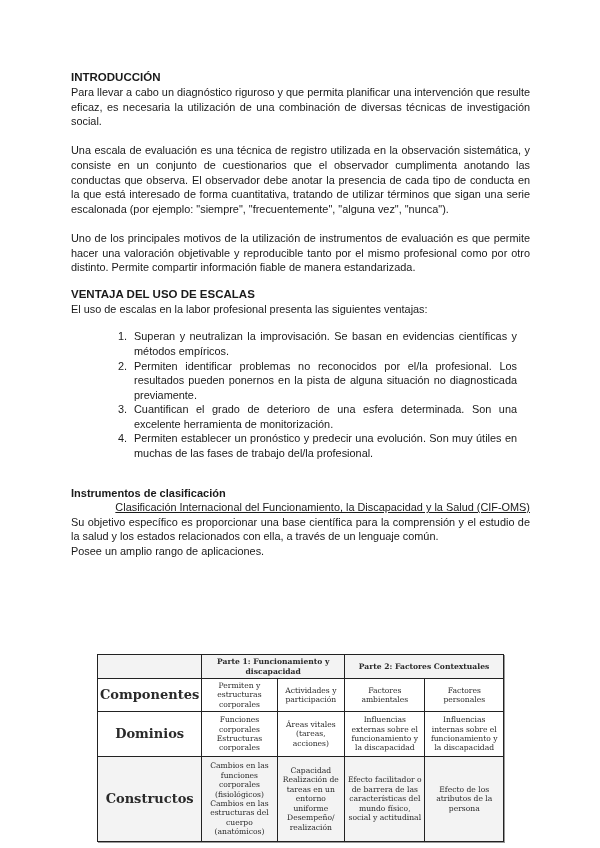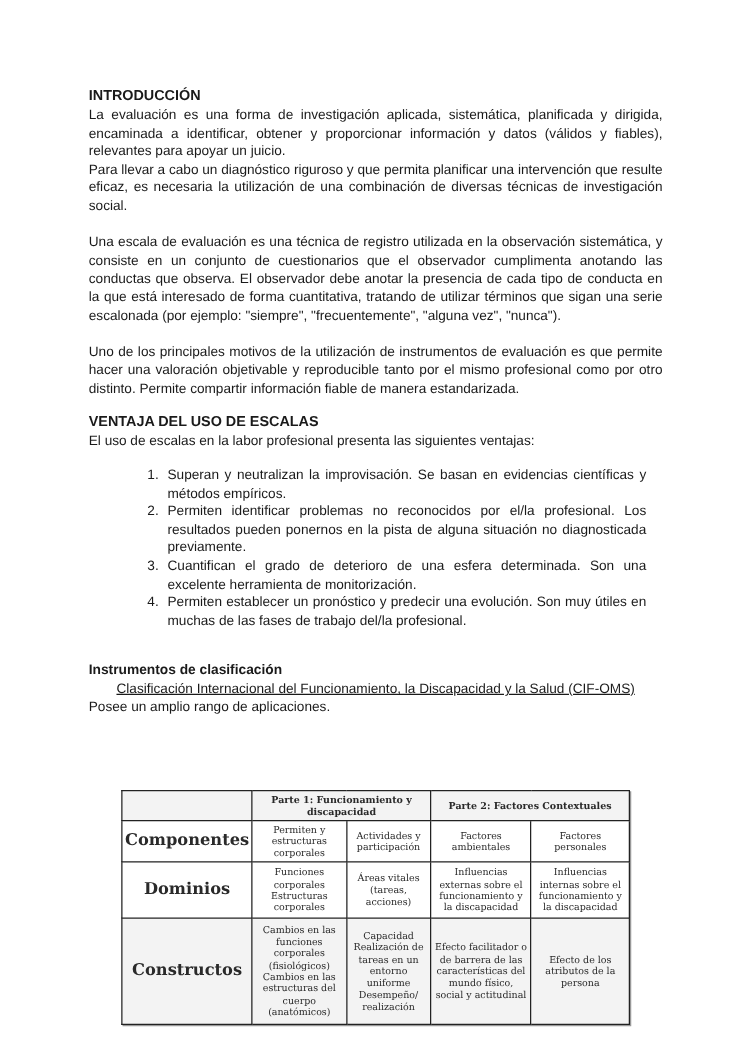--- a/index.html
+++ b/index.html
@@ -4,63 +4,63 @@
 <style>
   html, body { margin: 0; padding: 0; background: #ffffff; }
   body { width: 600px; height: 848px; position: relative; overflow: hidden;
          font-family: "Liberation Sans", sans-serif; color: #1a1a1a; }
   .page { position: absolute; left: 71px; top: 70px; width: 459px; }
   .title { text-align: center; font-weight: bold; font-size: 11.2px; text-decoration: underline;
            letter-spacing: 0.1px; margin: 0 0 18px 0; white-space: nowrap; }
   .h { font-weight: bold; font-size: 11.5px; margin: 0; line-height: 15px; }
   .h2 { font-weight: bold; font-size: 11px; margin: 0; line-height: 14.5px; }
   p { margin: 0; font-size: 10.9px; line-height: 14.6px; text-align: justify; }
-  .u { text-decoration: underline; text-align: center; }
+  .u { text-decoration: underline; text-align: right; }
   .gap { height: 14.6px; }
   .gap-s { height: 12px; }
   ol { margin: 13px; padding: 0 0 0 46px; font-size: 10.9px; line-height: 14.6px; }
   ol li { text-align: justify; padding-left: 4px; }
-  .tbl-wrap { position: absolute; left: 97px; top: 632px; width: 452px; height: 181px; }
+  .tbl-wrap { position: absolute; left: 97px; top: 654px; width: 452px; height: 181px; }
   table.cif { border-collapse: collapse; width: 407px; height: 181px;
               font-family: "DejaVu Serif", "Liberation Serif", serif; font-size: 7.6px;
               color: #2a2a2a; line-height: 9.4px; }
   table.cif td { border: 1px solid #222; text-align: center; vertical-align: middle; padding: 1px 2px; }
   table.cif tr.hdr td { background: #f3f3f3; font-weight: bold; height: 21px; }
   table.cif tr.r1 td { height: 30px; }
   table.cif tr.r2 td { height: 42px; }
   table.cif tr.r3 td { height: 82px; background: #f3f3f3; }
   table.cif td.rowlabel { font-weight: bold; font-size: 13px; }
   table.cif { box-shadow: 1px 1px 0 #999; }
 </style>
 </head>
 <body>
 
 <div class="page">
 
   <div class="h">INTRODUCCIÓN</div>
-  <p>La evaluación es una forma de investigación aplicada, sistemática, planificada y dirigida, encaminada a identificar, obtener y proporcionar información y datos (válidos y fiables), relevantes para apoyar un juicio.</p>
   <p>Para llevar a cabo un diagnóstico riguroso y que permita planificar una intervención que resulte eficaz, es necesaria la utilización de una combinación de diversas técnicas de investigación social.</p>
   <div class="gap"></div>
   <p>Una escala de evaluación es una técnica de registro utilizada en la observación sistemática, y consiste en un conjunto de cuestionarios que el observador cumplimenta anotando las conductas que observa. El observador debe anotar la presencia de cada tipo de conducta en la que está interesado de forma cuantitativa, tratando de utilizar términos que sigan una serie escalonada (por ejemplo: "siempre", "frecuentemente", "alguna vez", "nunca").</p>
   <div class="gap"></div>
   <p>Uno de los principales motivos de la utilización de instrumentos de evaluación es que permite hacer una valoración objetivable y reproducible tanto por el mismo profesional como por otro distinto. Permite compartir información fiable de manera estandarizada.</p>
   <div class="gap-s"></div>
 
   <div class="h">VENTAJA DEL USO DE ESCALAS</div>
   <p>El uso de escalas en la labor profesional presenta las siguientes ventajas:</p>
   <ol>
     <li>Superan y neutralizan la improvisación. Se basan en evidencias científicas y métodos empíricos.</li>
     <li>Permiten identificar problemas no reconocidos por el/la profesional. Los resultados pueden ponernos en la pista de alguna situación no diagnosticada previamente.</li>
     <li>Cuantifican el grado de deterioro de una esfera determinada. Son una excelente herramienta de monitorización.</li>
     <li>Permiten establecer un pronóstico y predecir una evolución. Son muy útiles en muchas de las fases de trabajo del/la profesional.</li>
   </ol>
   <div class="gap-s"></div>
 
   <div class="h2">Instrumentos de clasificación</div>
   <p class="u">Clasificación Internacional del Funcionamiento, la Discapacidad y la Salud (CIF-OMS)</p>
+  <p>Su objetivo específico es proporcionar una base científica para la comprensión y el estudio de la salud y los estados relacionados con ella, a través de un lenguaje común.</p>
   <p>Posee un amplio rango de aplicaciones.</p>
 </div>
 
 <div class="tbl-wrap">
   <table class="cif">
     <colgroup>
       <col style="width:67px">
         <col style="width:88px">
         <col style="width:75px">
         <col style="width:90px">

